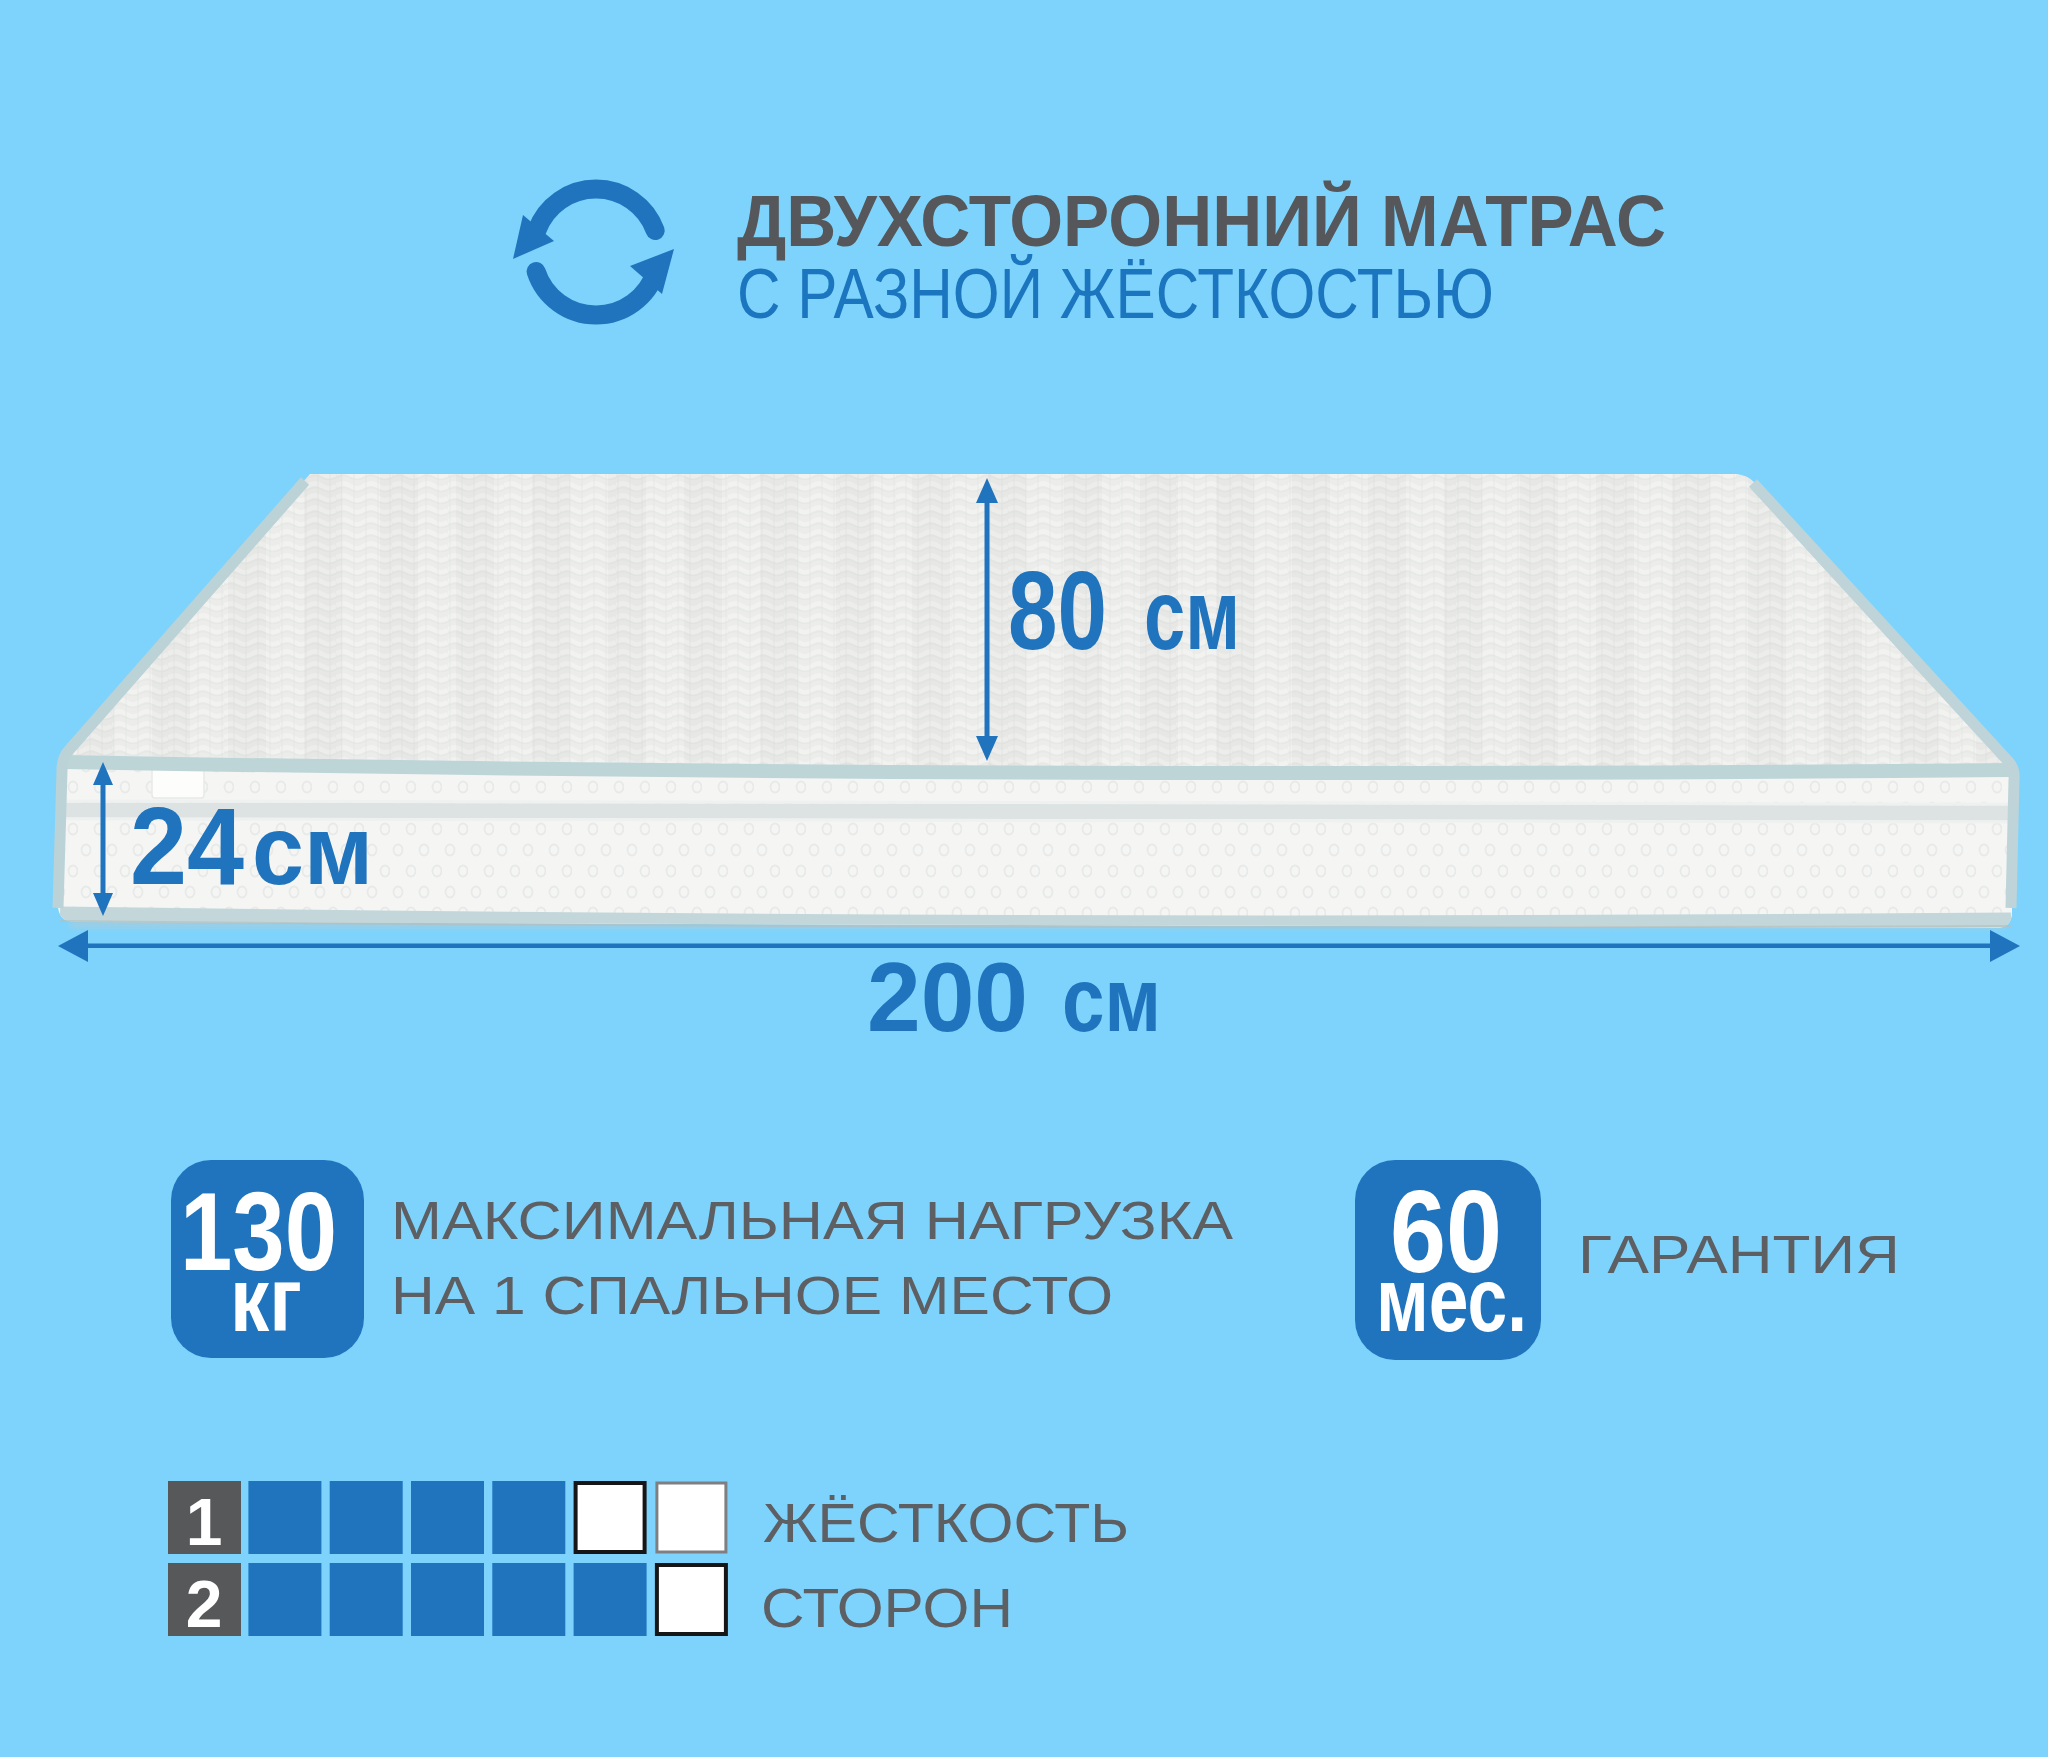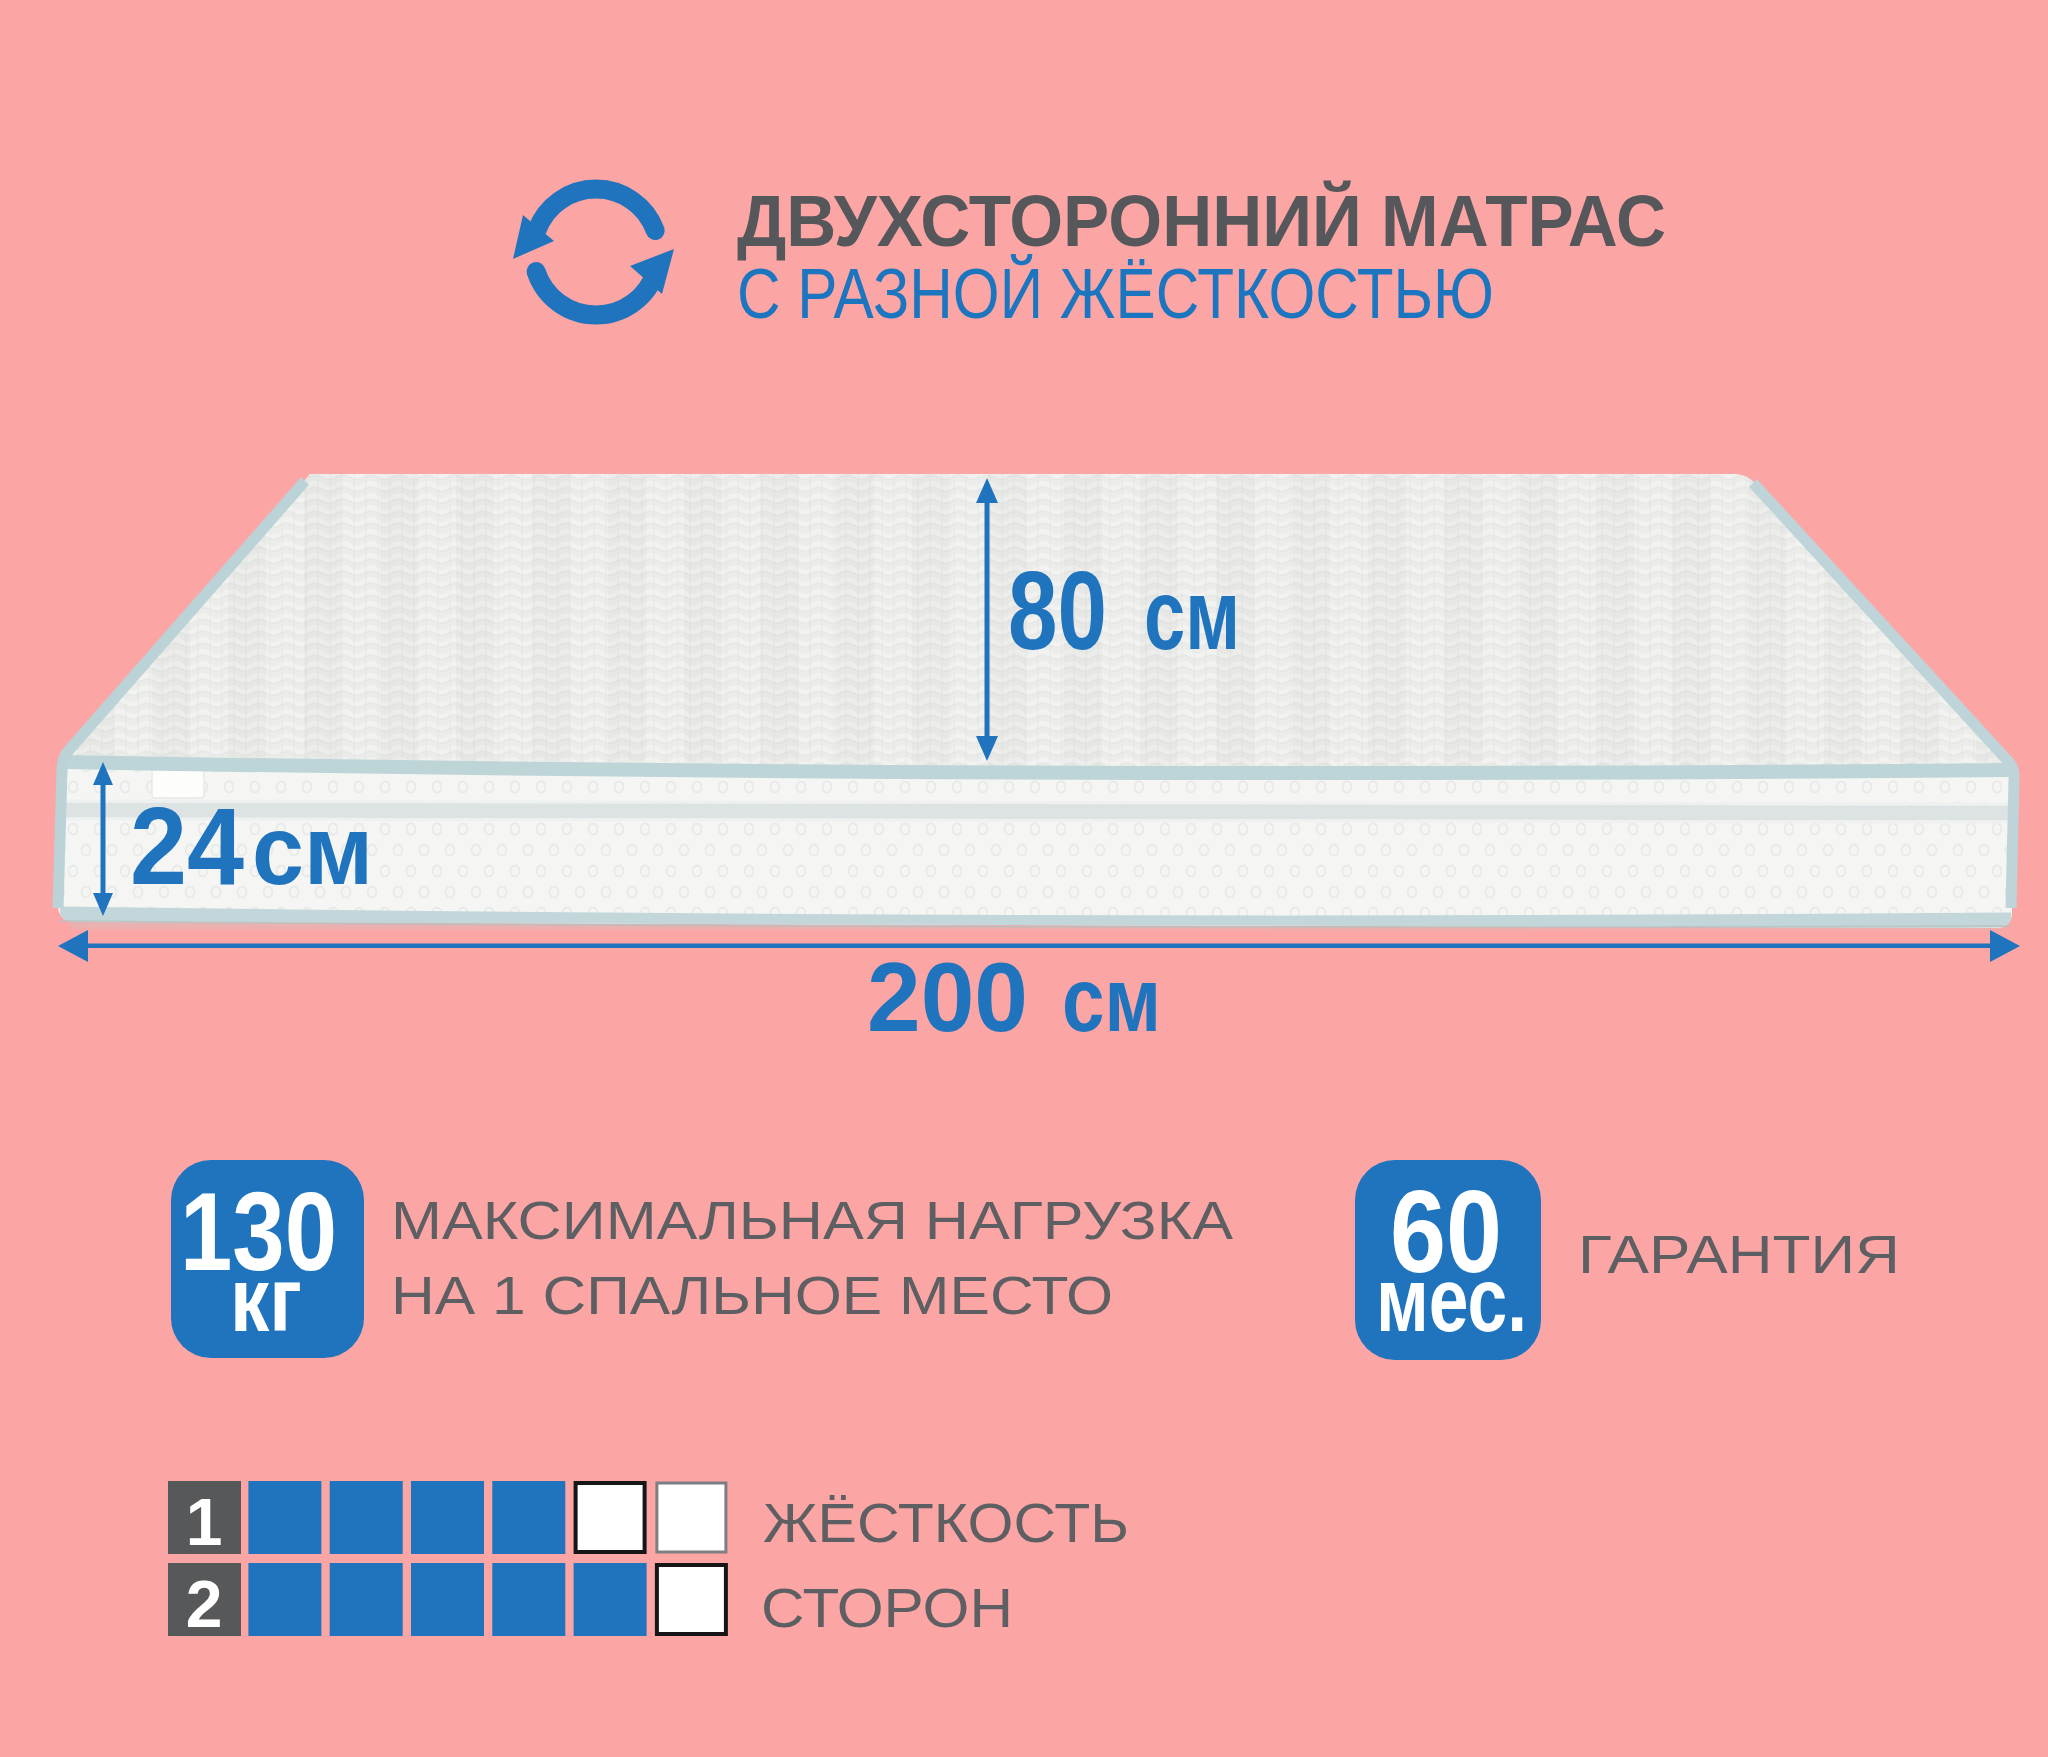--- a/index.html
+++ b/index.html
@@ -1,16 +1,16 @@
 <!DOCTYPE html>
 <html><head>
 <meta charset="utf-8">
 <style>
 html,body{margin:0;padding:0;background:#ffffff;}
-#page{position:relative;width:2048px;height:1757px;background:#fca5a5;overflow:hidden;font-family:"Liberation Sans",sans-serif;}
+#page{position:relative;width:2048px;height:1757px;background:#7dd3fc;overflow:hidden;font-family:"Liberation Sans",sans-serif;}
 #page svg{position:absolute;left:0;top:0;display:block;}
 </style>
 </head>
 <body>
 <div id="page">
 <svg width="2048" height="1757" viewBox="0 0 2048 1757" xmlns="http://www.w3.org/2000/svg">
 <defs>
 <pattern id="waves" width="56" height="24" patternUnits="userSpaceOnUse">
   <rect width="56" height="24" fill="#ecedeb"></rect>
   <path d="M0,6 q7,-5 14,0 t14,0 t14,0 t14,0" stroke="#f2f3f1" stroke-width="5" fill="none"></path>

